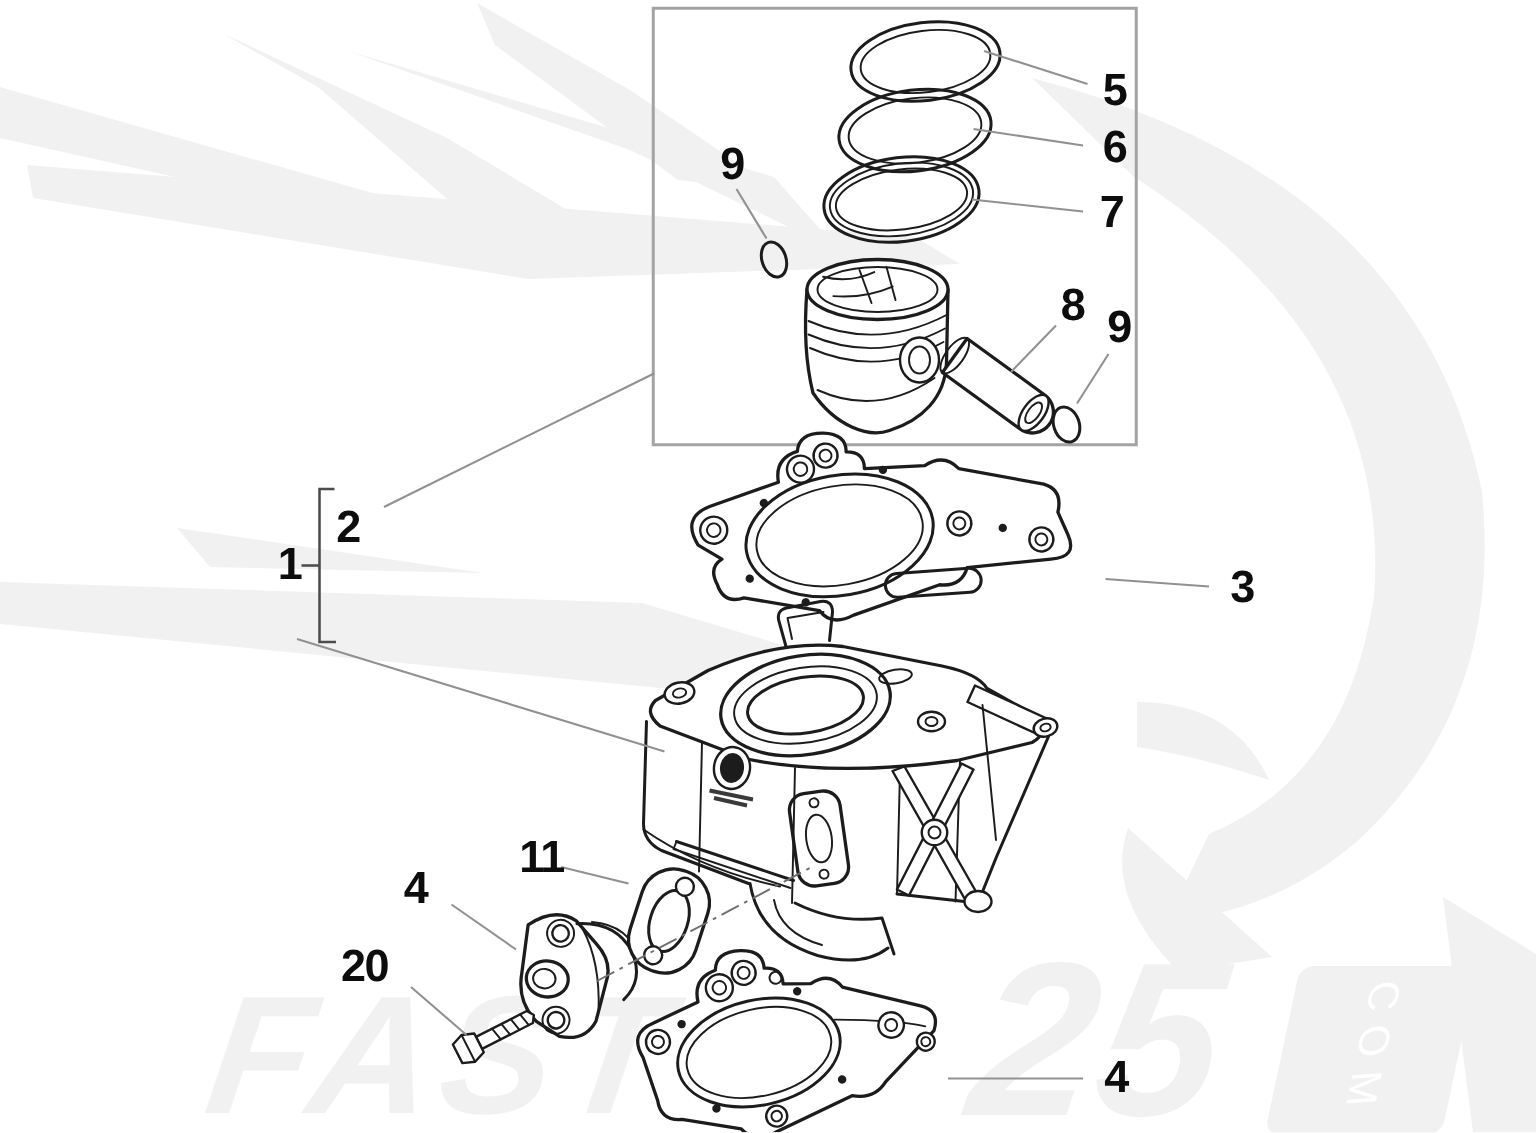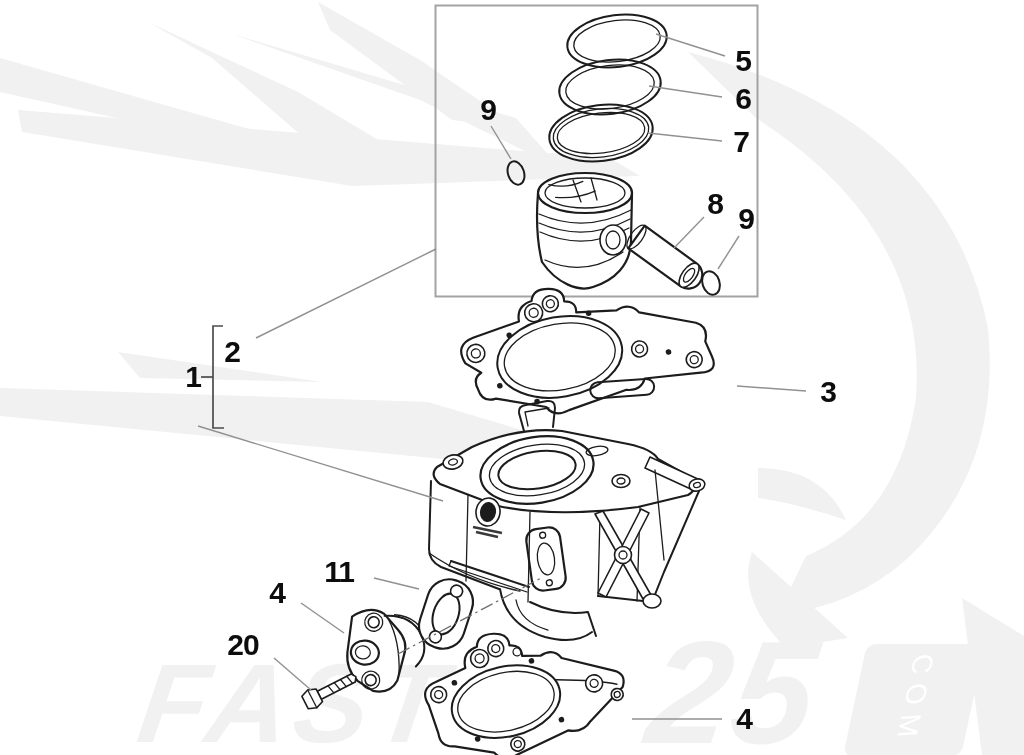--- a/index.html
+++ b/index.html
@@ -256,16 +256,16 @@
   <div class="callout" style="left:232px;top:352px">2</div>
   <div class="callout" style="left:828px;top:392px">3</div>
   <div class="callout" style="left:744px;top:719px">4</div>
   <div class="callout" style="left:743px;top:61px">5</div>
   <div class="callout" style="left:743px;top:99px">6</div>
   <div class="callout" style="left:741px;top:142px">7</div>
   <div class="callout" style="left:715px;top:204px">8</div>
   <div class="callout" style="left:488px;top:110px">9</div>
   <div class="callout" style="left:746px;top:219px">9</div>
   <div class="callout" style="left:277px;top:593px">4</div>
-  <div class="callout" style="left:339px;top:572px">11</div>
+  <div class="callout" style="left:361px;top:572px">11</div>
   <div class="callout" style="left:243px;top:645px">20</div>
 
 </div>
 
 </body></html>

